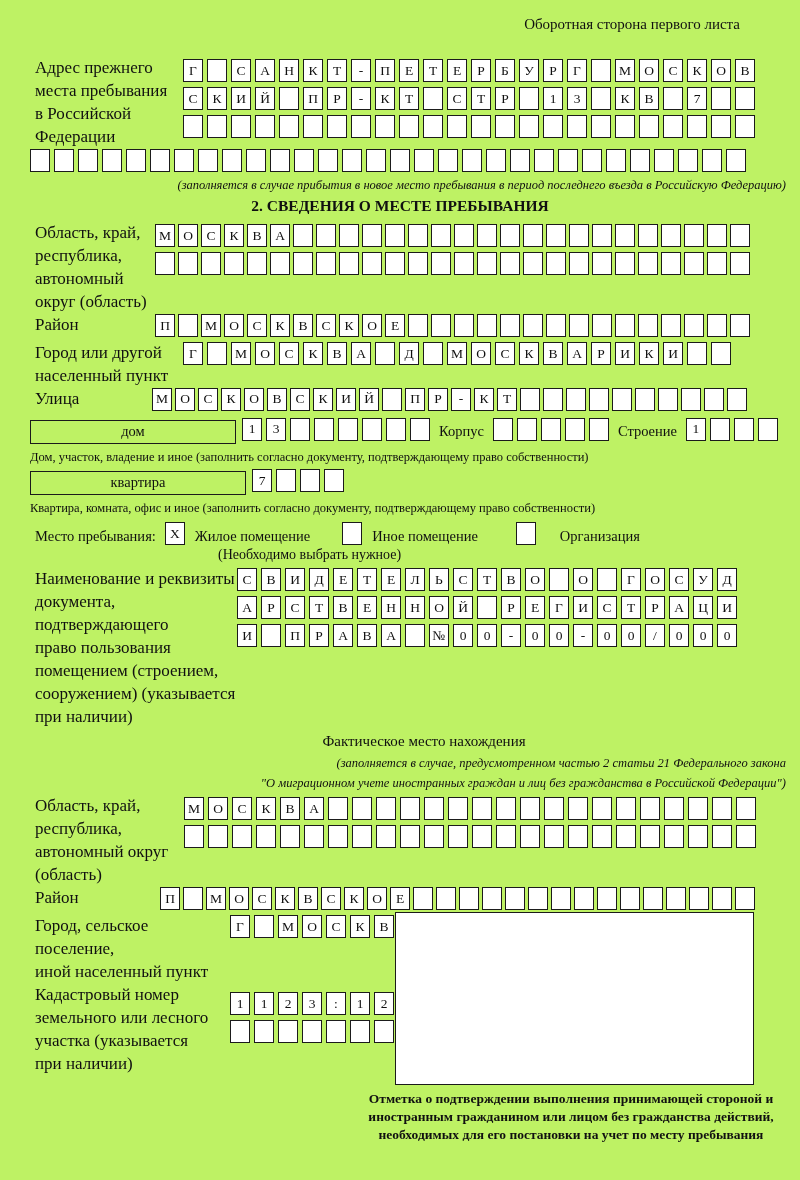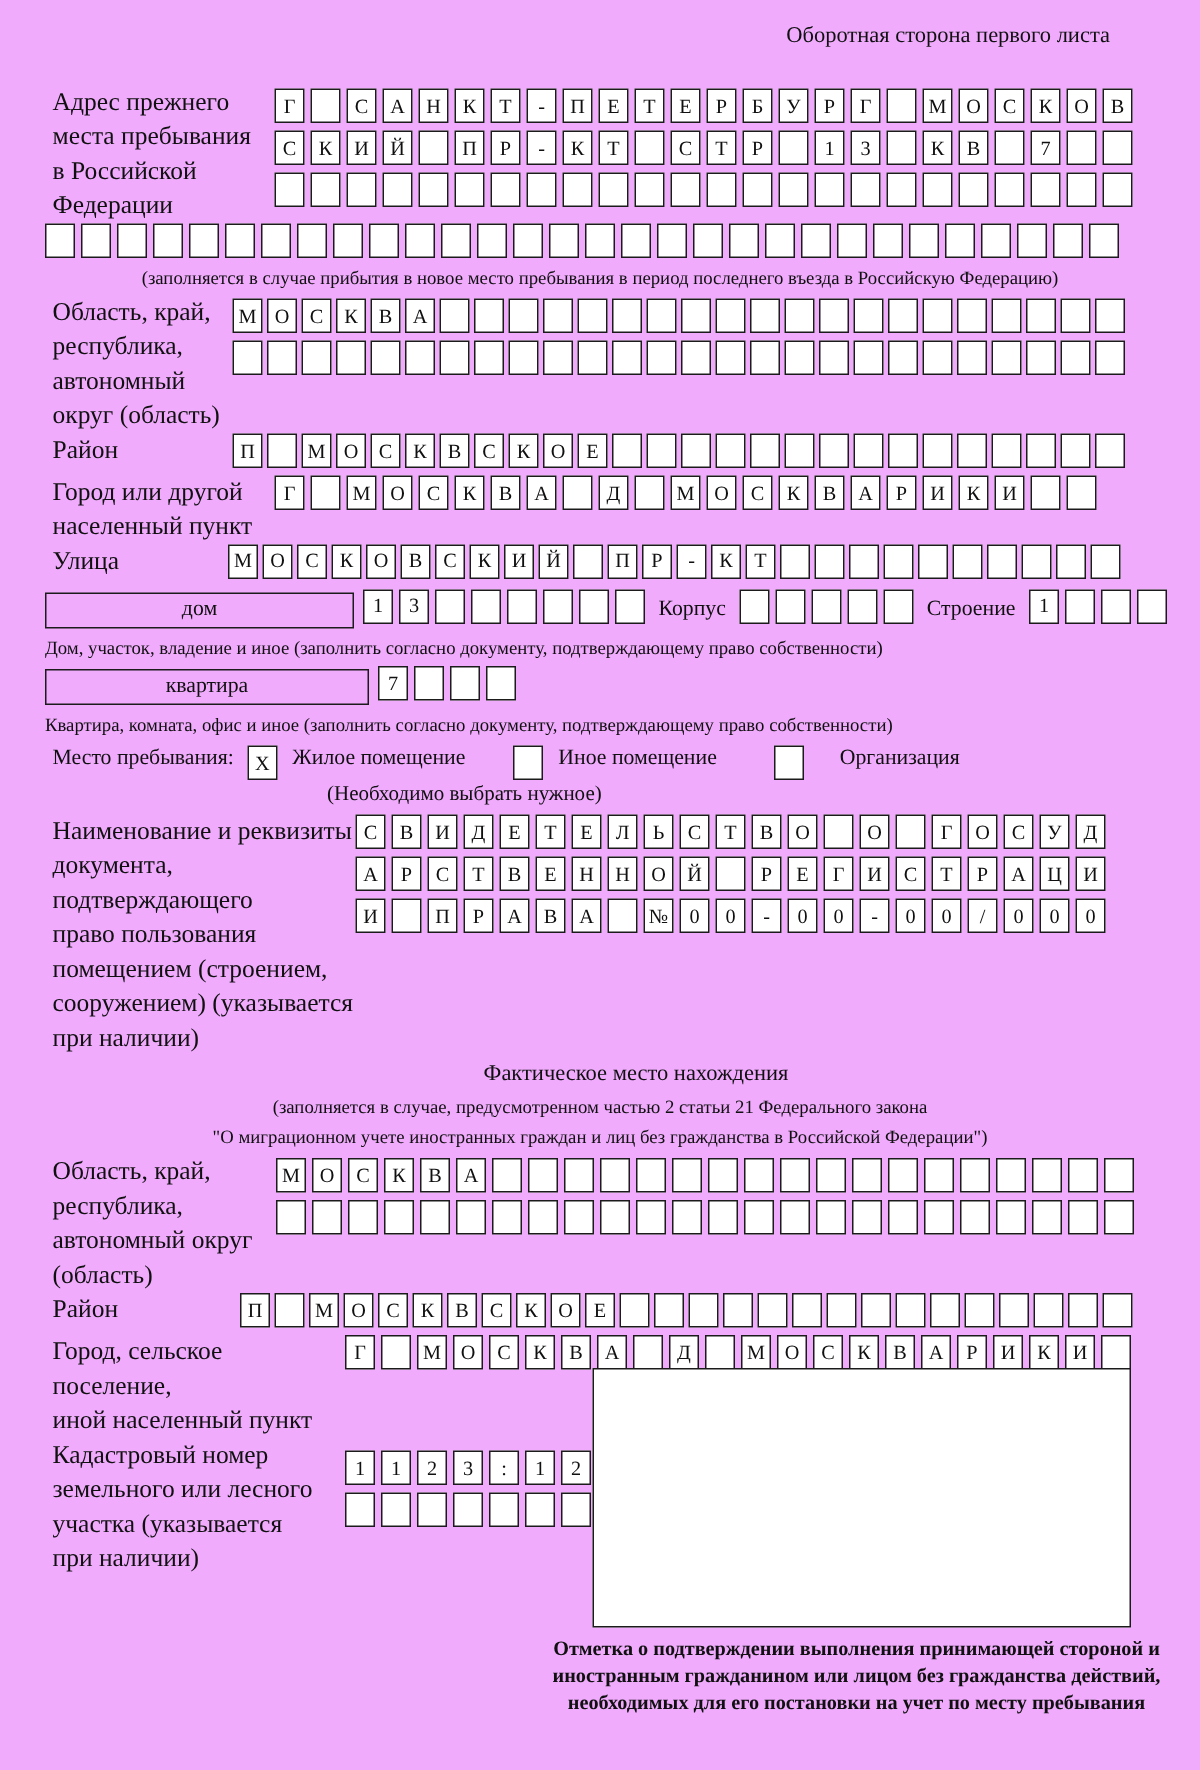--- a/index.html
+++ b/index.html
@@ -1,40 +1,40 @@
 <!DOCTYPE html>
 <html><head>
 <meta charset="utf-8">
 <style>
   html,body{margin:0;padding:0;background:#fff;}
-  .page{width:800px;height:1180px;position:relative;overflow:hidden;background:#f0abfc;
+  .page{width:800px;height:1180px;position:relative;overflow:hidden;background:#bef264;
         color:#101010;font-family:"Liberation Serif","DejaVu Serif",serif;}
   .hdr{text-align:right;padding:16px 60px 0 0;font-size:15px;}
   .field{display:flex;align-items:flex-start;margin-left:35px;}
   .flabel{flex:0 0 auto;font-size:17px;line-height:1.35;white-space:pre-line;}
   .w148{width:148px}.w120{width:120px}.w117{width:117px}.w202{width:202px}
   .w149{width:149px}.w125{width:125px}.w195{width:195px}
   .rows{display:block;}
   .brow{display:flex;gap:4px;margin-bottom:5px;}
   .brow.n26{gap:3px;}
   .cb{box-sizing:border-box;flex:0 0 auto;width:20px;height:23px;border:1.7px solid #1b1b1b;
       display:inline-flex;align-items:center;justify-content:center;font-size:13.5px;
       line-height:1;background:#fff;}
   .ml30{margin-left:30px;}
   .note{font-size:12.5px;line-height:1.3;margin:0 0 4px 30px;}
-  .center{text-align:center;margin:2px 14px 4px 14px;}
+  .center{text-align:right;margin:2px 14px 4px 14px;font-style:italic;}
   .sec-title{font-weight:bold;text-align:center;font-size:15.5px;margin:3px 0 7px 0;}
   .sub-title{font-weight:normal;text-align:center;font-size:15px;margin:4px 0 5px 0;padding-left:48px;}
   .mt2{margin-top:2px;}
   .houseline{display:flex;align-items:center;margin:2px 0 3px 30px;font-size:14.5px;}
   .typecell{box-sizing:border-box;border:1.7px solid #1b1b1b;height:24px;margin-right:6px;
             display:flex;align-items:center;justify-content:center;font-size:14.5px;}
   .tw178{width:206px}.tw200{width:216px}
   .inl{margin:0 9px;}
-  .stayline{display:flex;align-items:flex-start;margin:6px 0 2px 35px;font-size:14.5px;}
+  .stayline{display:flex;align-items:flex-end;margin:6px 0 2px 35px;font-size:14.5px;}
   .gapA{margin-left:9px;}  .gapB{margin-left:10px;}
   .gapC{margin-left:32px;} .gapD{margin-left:38px;} .gapE{margin-left:24px;}
   .staynote{font-size:14px;margin:2px 0 5px 218px;}
   .off8{margin-top:8px;}
   .stamp-box{position:absolute;left:395px;top:912px;width:357px;height:171px;
              border:1.8px solid #1b1b1b;background:#fff;}
   .stamp-note{position:absolute;left:354px;top:1090px;width:434px;text-align:center;
               font-size:13.5px;font-weight:bold;line-height:1.35;}
 </style>
 </head>
@@ -159,20 +159,21 @@
         <span class="cb"></span>
         <span class="cb"></span>
         <span class="cb"></span>
         <span class="cb"></span>
         <span class="cb"></span>
         <span class="cb"></span>
       </div>
   </div>
   <div class="note center">(заполняется в случае прибытия в новое место пребывания в период последнего въезда в Российскую Федерацию)</div>
 
+  <div class="sec-title">2. СВЕДЕНИЯ О МЕСТЕ ПРЕБЫВАНИЯ</div>
 
   <div class="field">
     <div class="flabel w120">Область, край,
 республика,
 автономный
 округ (область)</div>
     <div class="rows mt2">
       <div class="brow n26">
           <span class="cb">М</span>
           <span class="cb">О</span>

